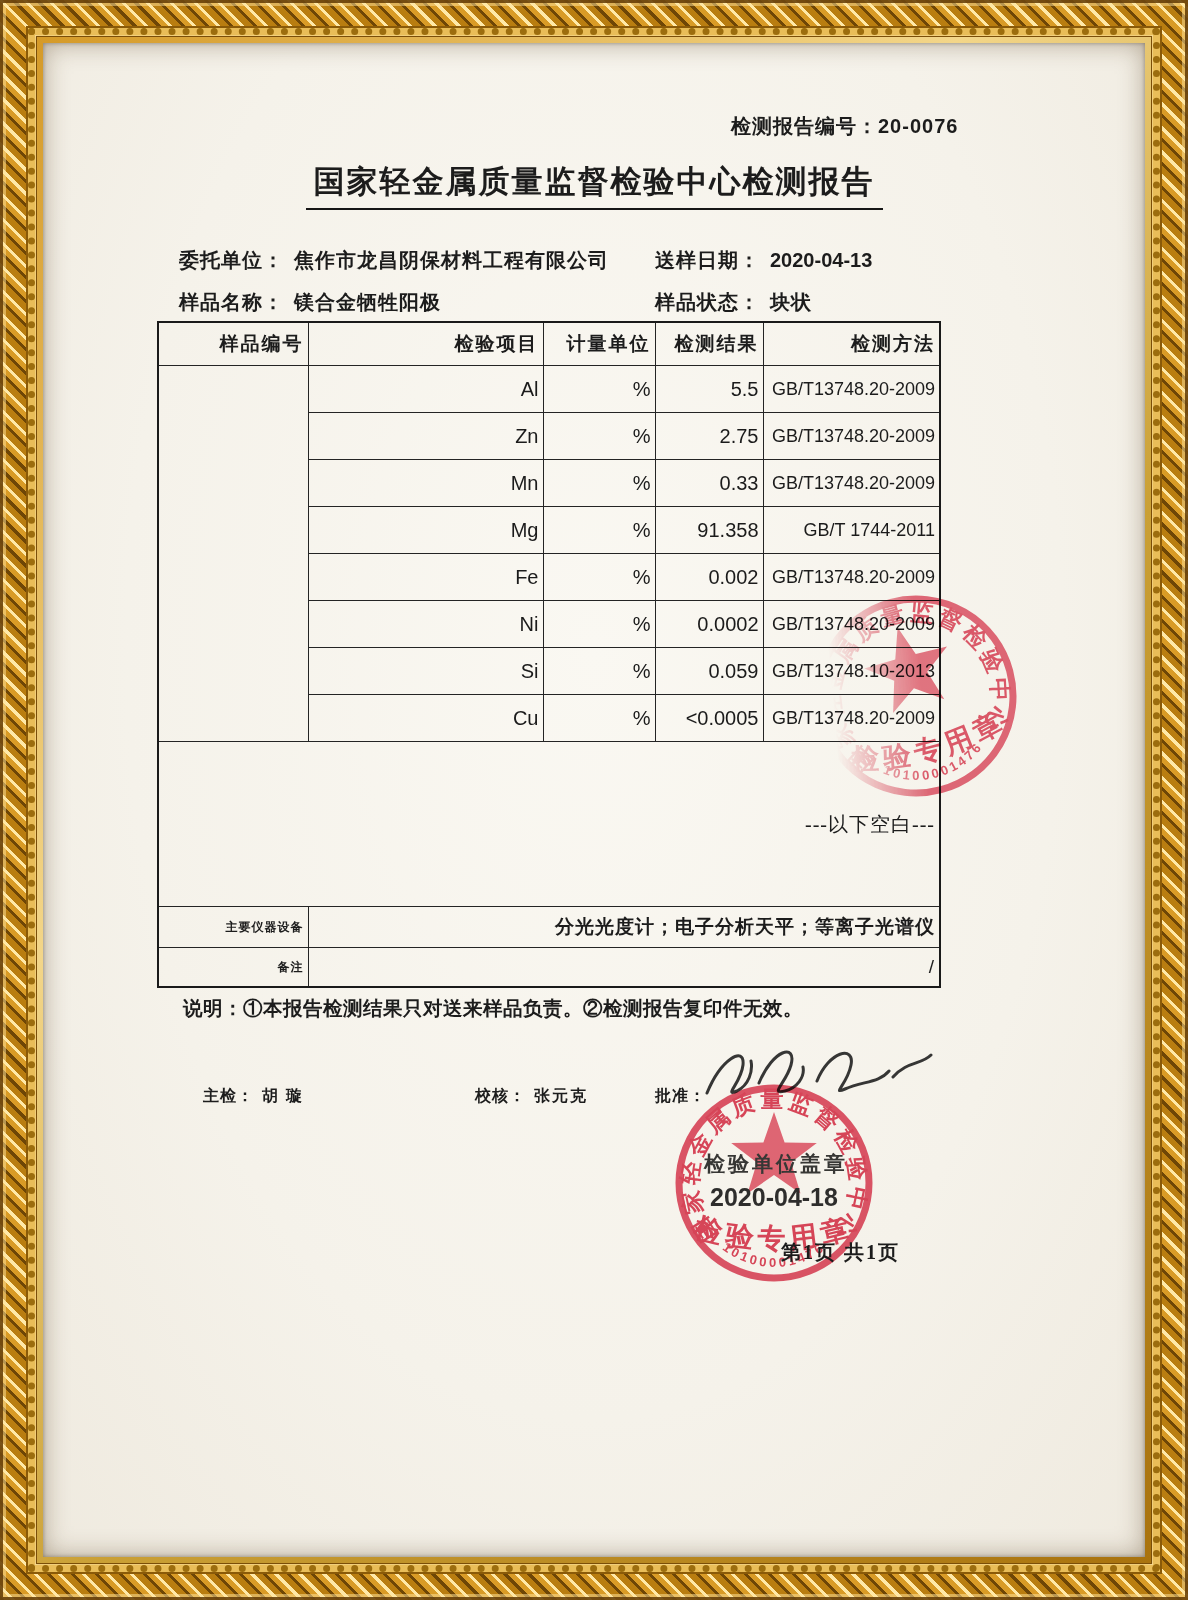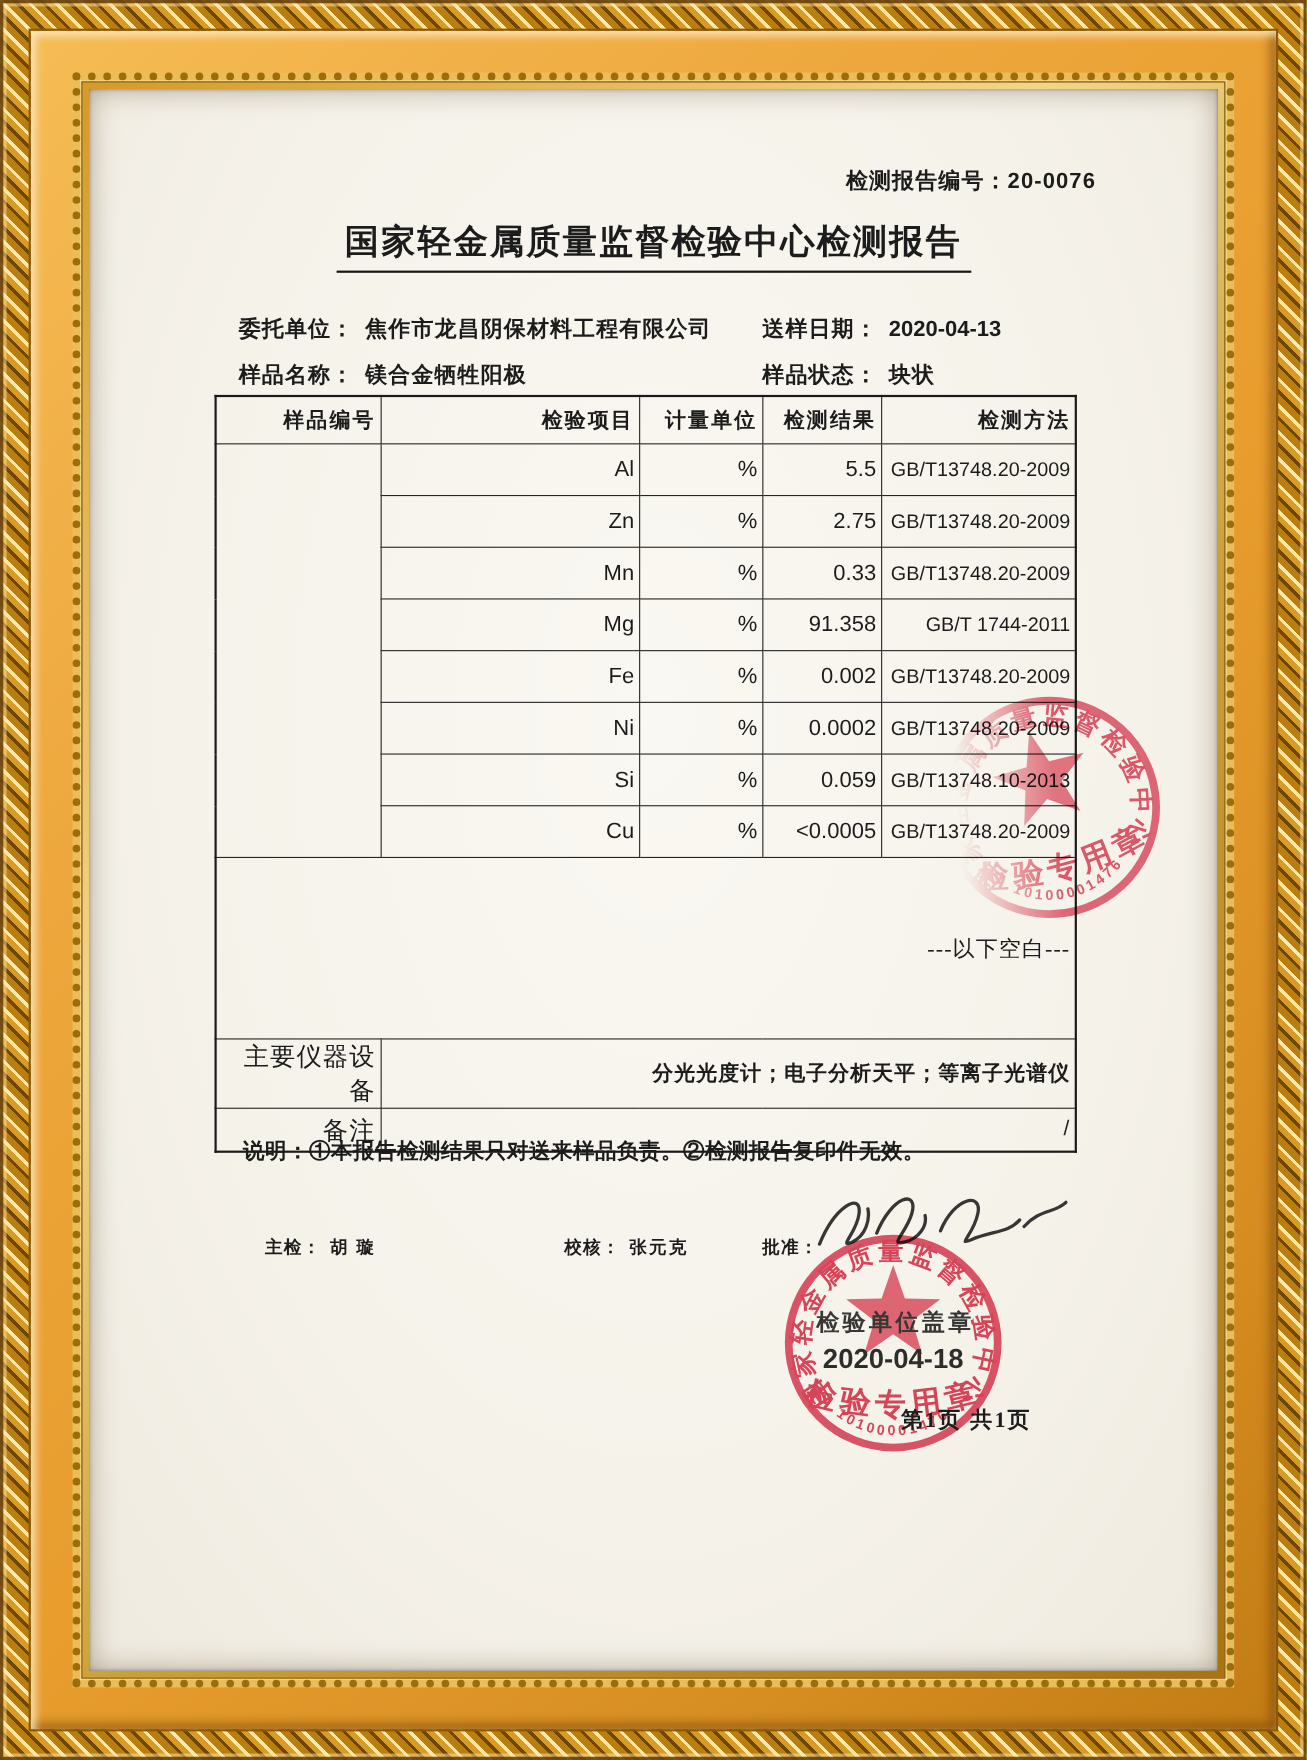--- a/index.html
+++ b/index.html
@@ -6,21 +6,21 @@
   body{width:1188px;height:1600px;position:relative;
        font-family:"Liberation Serif","DejaVu Serif",serif;color:#1c1c1c;}
 
   
   .frame-rope{position:absolute;inset:0;
     background:
       repeating-linear-gradient(45deg,#6e4606 0 3px,#d99b26 3px 8px,#ffe9a8 8px 11px,#b97d10 11px 17px),
       #c98f1f;
     box-shadow:inset 0 0 0 3px rgba(96,56,2,.85), inset 0 0 0 6px rgba(255,230,160,.5);
     padding:26px;box-sizing:border-box;}
-  .frame-main{width:100%;height:100%;box-sizing:border-box;padding:38px;
+  .frame-main{width:100%;height:100%;box-sizing:border-box;
     background:linear-gradient(135deg,#f6bc55 0%,#eda73c 30%,#e89d2d 55%,#d88f22 80%,#c27c14 100%);
     border:2px solid #8a5a08;
     box-shadow:inset 4px 4px 8px rgba(255,245,210,.85), inset -5px -5px 10px rgba(110,60,0,.6);}
   .frame-bead{width:100%;height:100%;box-sizing:border-box;
     background:#e9bd58;border:7px dotted #9c6d0e;padding:1px;
     box-shadow:inset 0 0 4px rgba(255,240,190,.9);}
   .frame-lip{width:100%;height:100%;box-sizing:border-box;padding:6px;
     background:linear-gradient(135deg,#d59a28 0%,#f3d689 35%,#caA035 60%,#a9730e 100%);
     border:1px solid #7a4e08;}
 
@@ -48,21 +48,21 @@
     font-size:19px;}
   table.results td,table.results th{border:1.6px solid #242424;text-align:right;
     vertical-align:middle;padding:0 4px;overflow:hidden;}
   table.results{border:2.5px solid #1a1a1a;}
   th.hdr{font-size:19px;font-weight:600;height:42px;letter-spacing:2px;
     border-bottom-width:2px;}
   td.c-item,td.c-unit,td.c-result,td.c-method{height:46px;
     font-family:"Liberation Sans","DejaVu Sans",sans-serif;font-size:20px;color:#1b1b1b;}
   td.c-method{font-size:18px;}
   td.blank-cell{height:164px;vertical-align:top;padding-top:8px;font-size:20px;letter-spacing:1px;}
-  td.side-label{font-weight:400;font-size:23px;height:40px;letter-spacing:1px;}
+  td.side-label{font-weight:700;font-size:12px;height:40px;letter-spacing:1px;}
   td.wide-val{text-align:left;padding-left:14px;font-size:19px;font-weight:600;letter-spacing:1px;}
   tr.remarks-row td{height:38px;}
   tr.remarks-row td.wide-val{font-family:"Liberation Sans","DejaVu Sans",sans-serif;font-weight:400;}
 
   .note-line{top:952px;left:140px;font-size:19.5px;font-weight:600;letter-spacing:.5px;text-align:center;}
 
   .sig-row{top:1043px;font-size:16px;white-space:nowrap;}
   .sig-row .lbl{font-weight:700;letter-spacing:1px;}
   .sig-row .nm{font-weight:600;margin-left:8px;letter-spacing:2px;}
   #sig-inspector{left:160px;} #sig-checker{left:432px;} #sig-approver{left:612px;}

